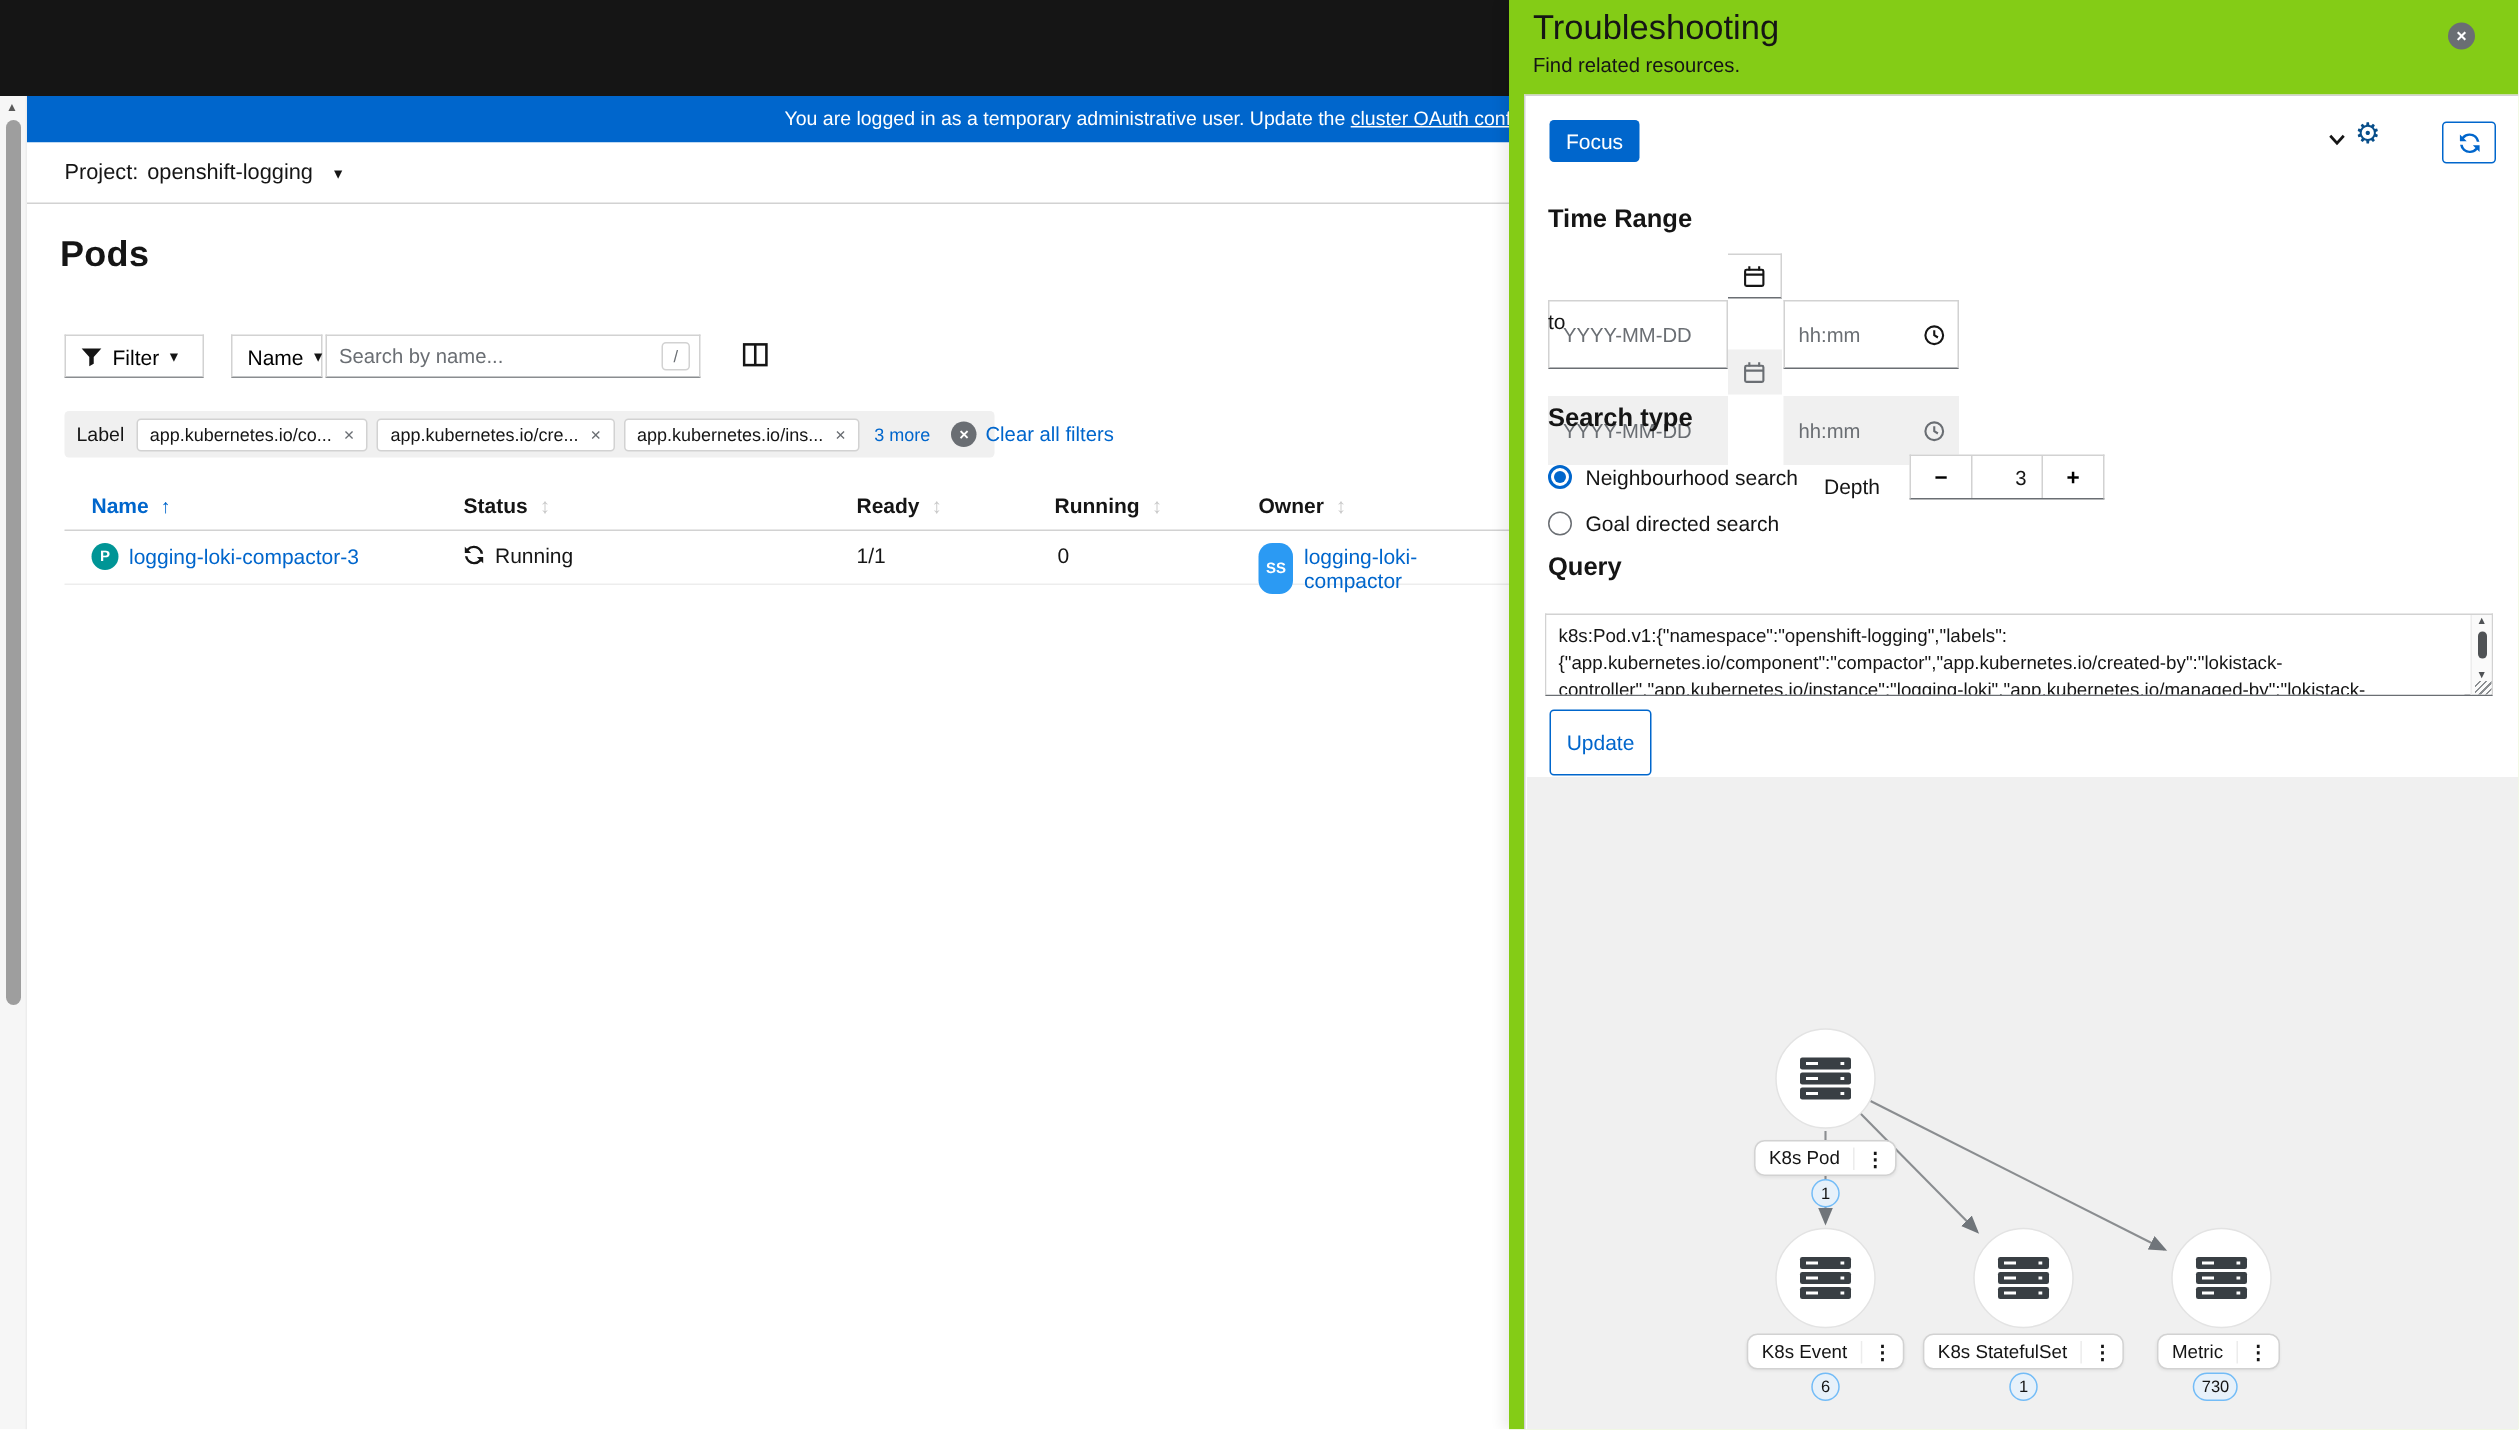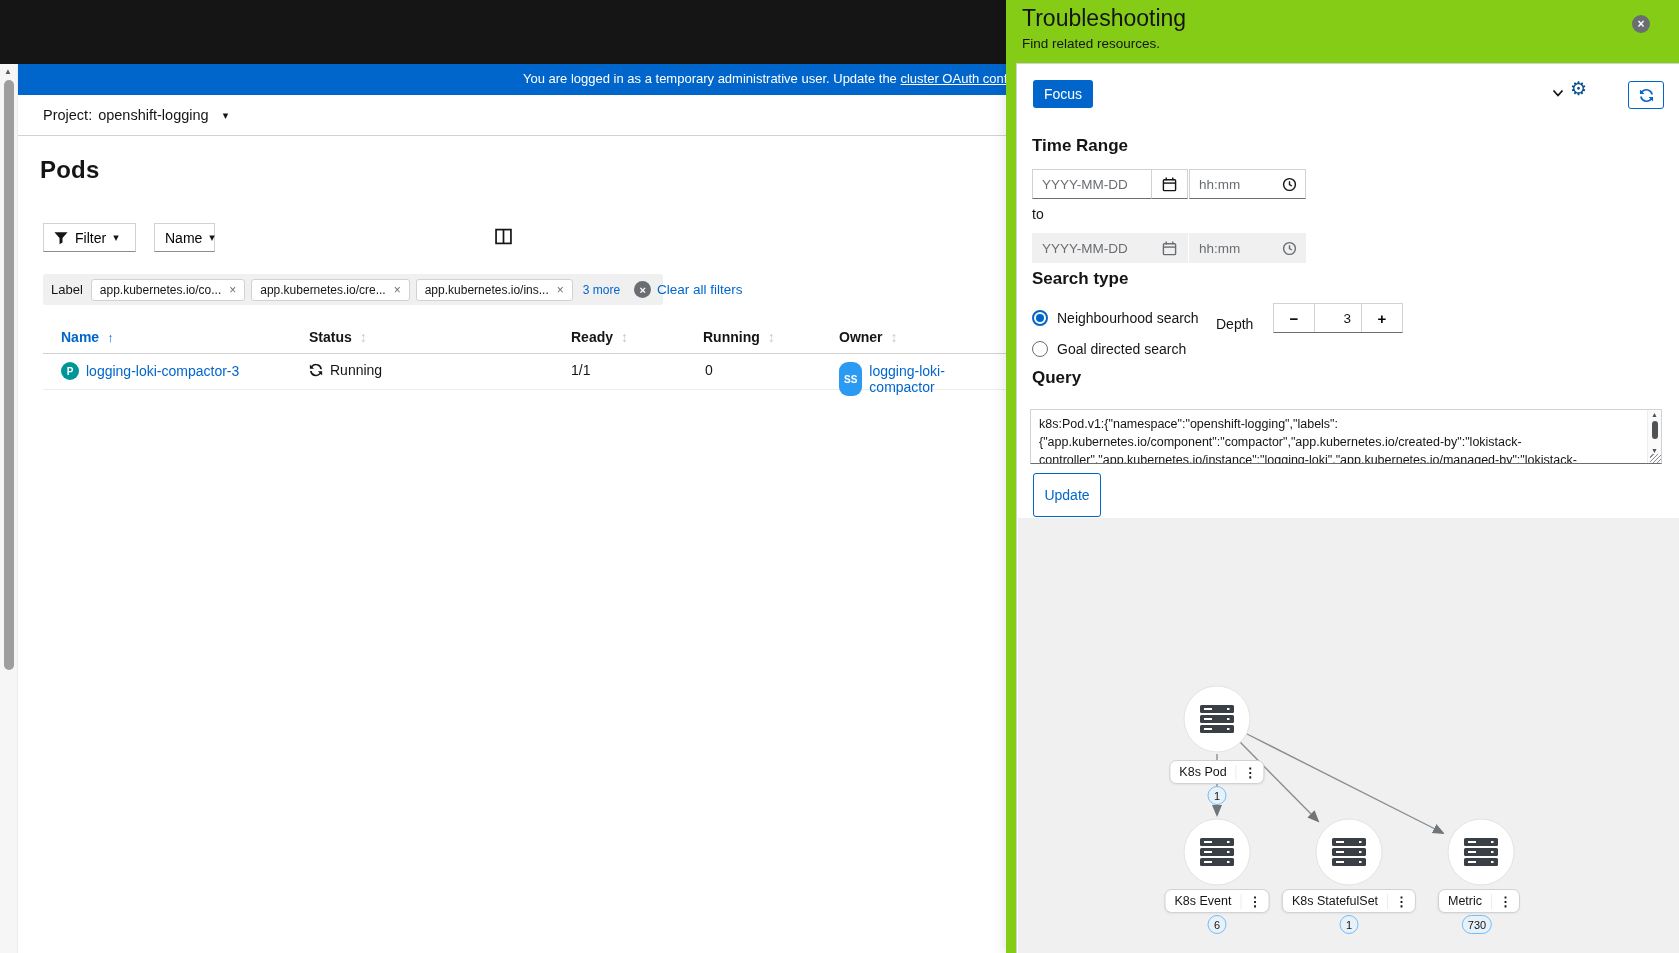--- a/index.html
+++ b/index.html
@@ -61,21 +61,21 @@
   .panel-sub { position:absolute; left:16px; top:36px; font-size:13.5px; }
   .panel-close { position:absolute; left:626px; top:15px; width:18px; height:18px; border-radius:50%; background:#6a6e73; color:#fff; font-size:12px; font-weight:bold; display:flex; align-items:center; justify-content:center; cursor:pointer; }
   .panel-body { position:absolute; left:10px; top:63px; right:0; bottom:0; border-left:1px solid #d2d2d2; border-top:1px solid #d2d2d2; background:#fff; }
 
   .focus-btn { position:absolute; left:16px; top:16px; width:60px; height:28px; background:#0066cc; color:#fff; border:none; border-radius:3px; font-size:14px; cursor:pointer; font-family:"Liberation Sans",sans-serif; }
   .chev-btn { position:absolute; left:533px; top:22px; width:16px; height:14px; background:none; border:none; cursor:pointer; }
   .gear-btn { position:absolute; left:553px; top:13px; background:none; border:none; font-size:19px; color:#084e8a; cursor:pointer; }
   .refresh-btn { position:absolute; left:611px; top:17px; width:36px; height:28px; background:#fff; border:1px solid #0066cc; border-radius:3px; cursor:pointer; display:flex; align-items:center; justify-content:center; }
 
   .sec-head { position:absolute; left:15px; font-size:17px; font-weight:600; }
-  .tr-input { position:absolute; height:30px; border:1px solid #d2d2d2; border-bottom-color:#6a6e73; background:#fff; display:flex; align-items:center; }
+  .tr-input { position:absolute; height:46px; border:1px solid #d2d2d2; border-bottom-color:#6a6e73; background:#fff; display:flex; align-items:center;margin-top:31px; }
   .tr-input input { border:none; outline:none; width:100%; font-size:13.5px; padding:0 9px; font-family:"Liberation Sans",sans-serif; color:#151515; background:transparent; }
   .tr-input input::placeholder { color:#6a6e73; }
   .icon-cell { position:absolute; width:36px; height:30px; border:1px solid #d2d2d2; border-bottom-color:#6a6e73; border-left:none; background:#fff; display:flex; align-items:center; justify-content:center; cursor:pointer; }
   .disabled-field { border-color:transparent !important; background:#f0f0f0 !important; }
   .to-label { position:absolute; left:15px; font-size:14px; }
 
   .radio-row { position:absolute; display:flex; align-items:center; gap:9px; font-size:14px; }
   .radio-on { width:16px; height:16px; border-radius:50%; border:2px solid #0066cc; background:#fff; position:relative; cursor:pointer; }
   .radio-on::after { content:""; position:absolute; left:2px; top:2px; width:8px; height:8px; border-radius:50%; background:#0066cc; }
   .radio-off { width:16px; height:16px; border-radius:50%; border:1px solid #6a6e73; background:#fff; cursor:pointer; }
@@ -133,20 +133,24 @@
     <svg width="14" height="14" viewBox="0 0 16 16">
         <path d="M0.5 1.5 h15 L9.7 8 v5.2 L6.3 15 V8 Z" fill="#151515"></path>
       </svg>
     <span>Filter</span>
     <span class="caret">▾</span>
   </button>
   <button class="abs btn-toggle name-btn">
     <span>Name</span>
     <span class="caret">▾</span>
   </button>
+  <div class="abs search-wrap">
+    <input class="search-input" type="text" placeholder="Search by name..." style="">
+    <span class="slash-hint">/</span>
+  </div>
   <button class="abs cols-btn">
     <svg width="17" height="17" viewBox="0 0 16 16">
         <rect x="1" y="1.5" width="14" height="13" fill="none" stroke="#151515" stroke-width="1.6"></rect>
         <line x1="8" y1="1.5" x2="8" y2="14.5" stroke="#151515" stroke-width="1.6"></line>
       </svg>
   </button>
 
   <div class="abs chip-bar">
     <div class="chip-group">
       <span class="chip-group-label">Label</span>

